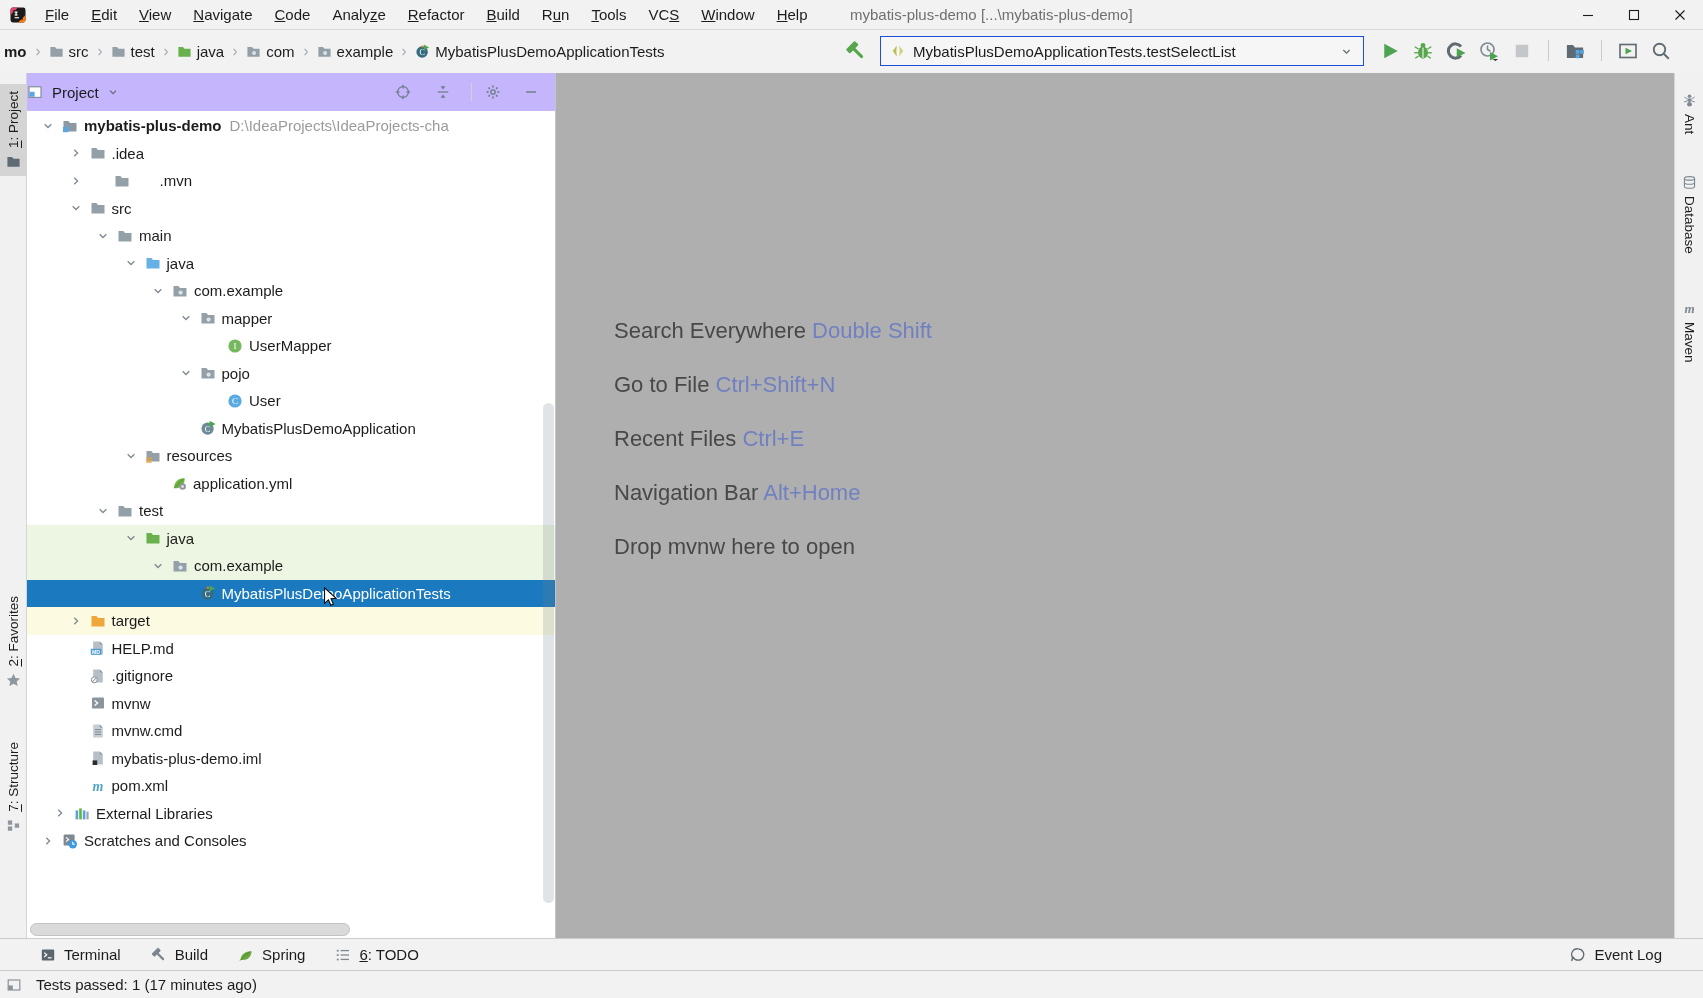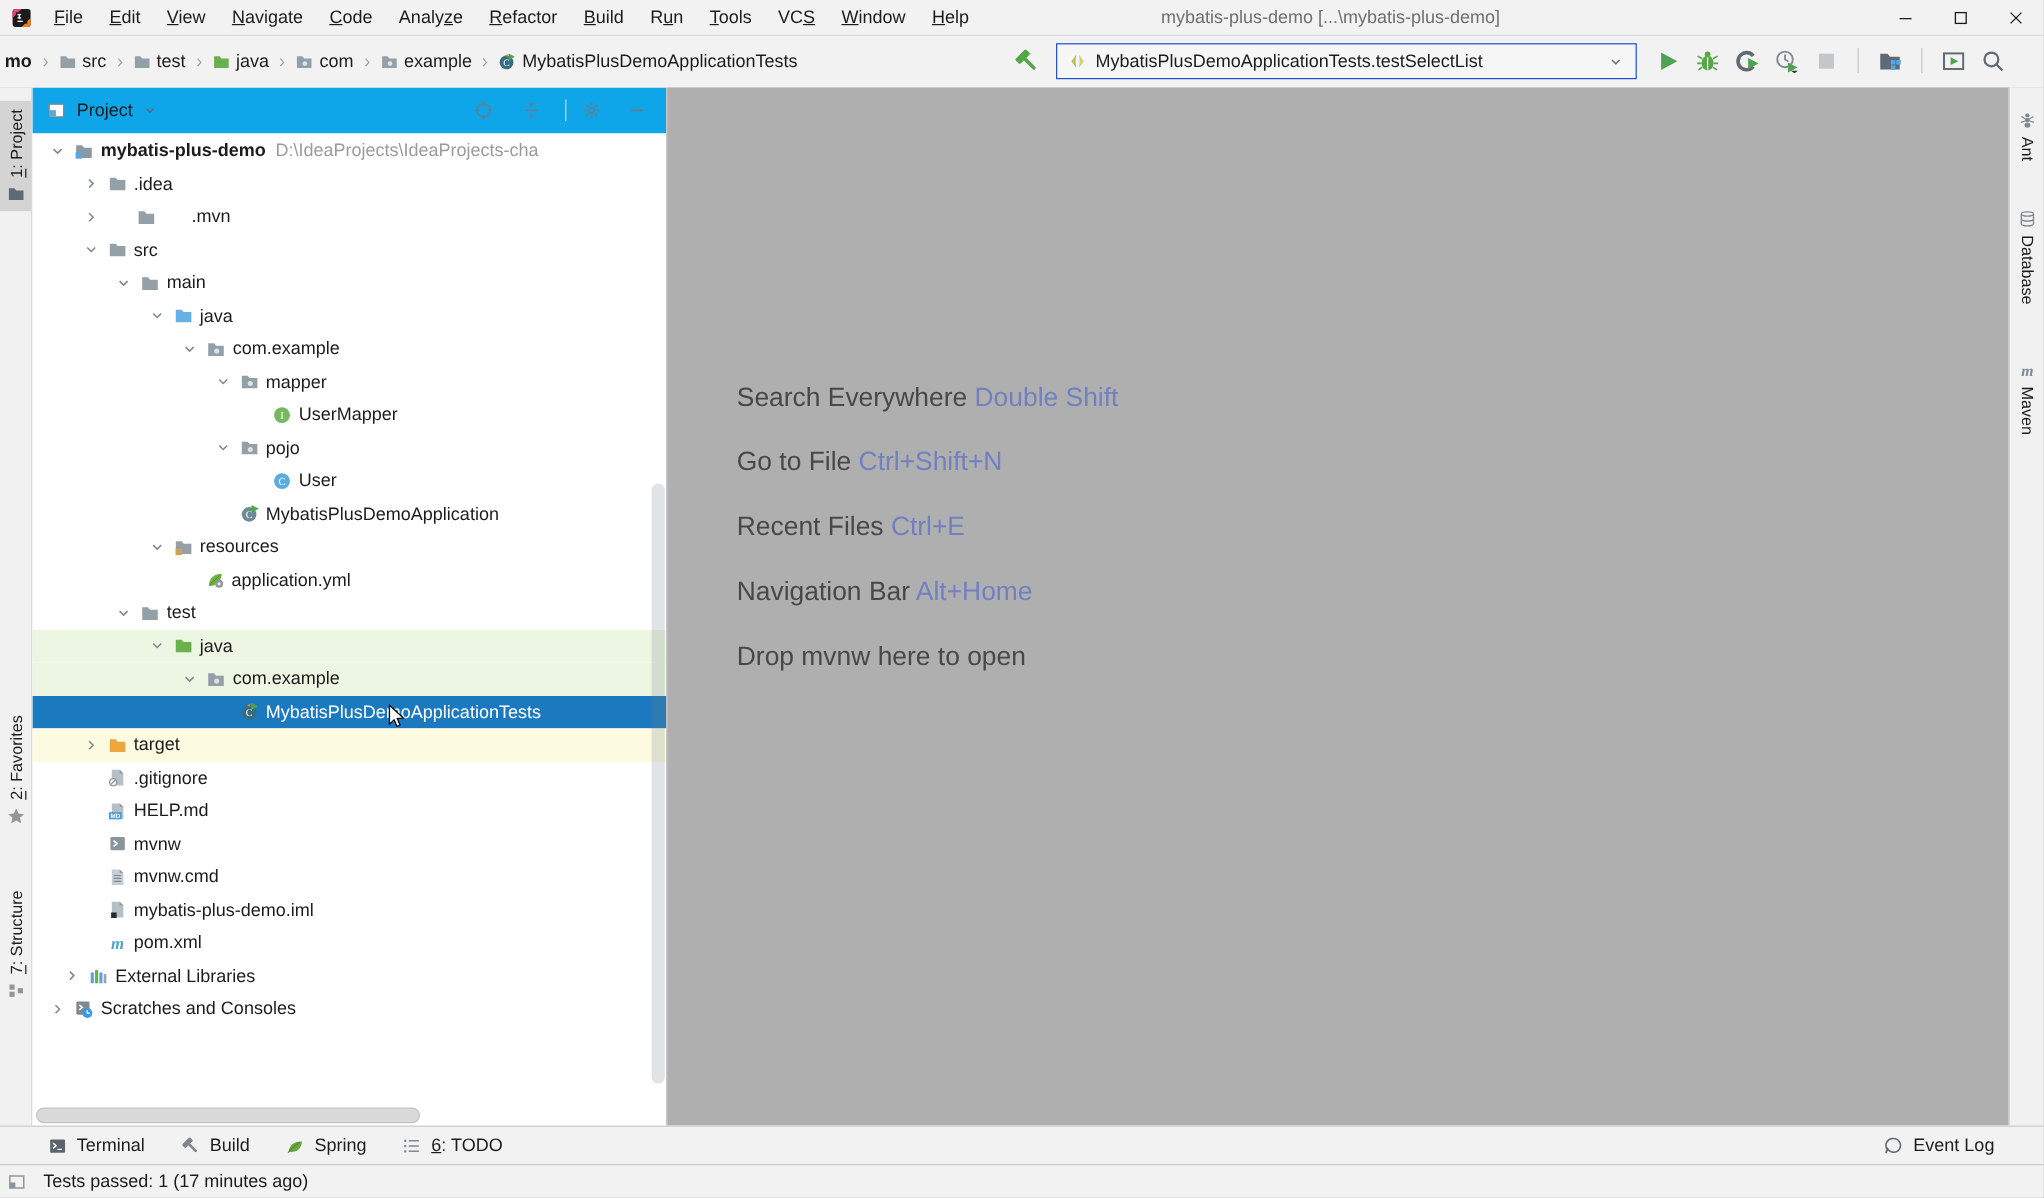--- a/index.html
+++ b/index.html
@@ -10,21 +10,21 @@
   }
   svg{display:block}
   .ico{display:inline-flex;align-items:center;justify-content:center;flex:none}
 
   
   #titlebar{position:absolute;left:0;top:0;width:100%;height:29px;background:#F2F2F2;
     border-bottom:1px solid #D8D8D8;display:flex;align-items:center}
   #logo{margin-left:10px}
   #menubar{display:flex;margin-left:8px}
   .menu-item{padding:0 11px;line-height:29px;cursor:default}
-  #win-title{position:absolute;left:850px;width:400px;text-align:right;color:#6F6F6F;
+  #win-title{position:absolute;left:850px;width:400px;text-align:left;color:#6F6F6F;
     white-space:nowrap;overflow:hidden}
   #win-controls{position:absolute;right:0;top:0;height:29px;display:flex}
   .win-btn{width:46px;height:29px;display:flex;align-items:center;justify-content:center}
 
   
   #navbar{position:absolute;left:0;top:30px;width:100%;height:43px;background:#F2F2F2;
     border-bottom:1px solid #C6C6C6}
   #breadcrumbs{position:absolute;left:0;top:0;height:43px;display:flex;align-items:center;padding-left:2px}
   .crumb{display:flex;align-items:center;gap:5px;padding:0 2px;white-space:nowrap}
   .crumb.b{font-weight:bold}
@@ -50,21 +50,21 @@
 
   
   #right-stripe{position:absolute;right:0;top:73px;width:29px;height:865px;background:#F1F1F1;
     border-left:1px solid #D5D5D5;box-sizing:border-box}
   .stripe-tab-r{position:absolute;left:1px;width:27px;display:flex;flex-direction:column;align-items:center;
     gap:6px;padding:6px 0;cursor:default}
 
   
   #project-panel{position:absolute;left:27px;top:73px;width:529px;height:865px;background:#fff;
     border-right:1px solid #C4C4C4;box-sizing:border-box;overflow:hidden}
-  #panel-header{position:relative;height:38px;background:#0ea5e9;display:flex;align-items:center;padding-left:12px;gap:7px}
+  #panel-header{position:relative;height:38px;background:#c4b5fd;display:flex;align-items:center;padding-left:0;gap:7px}
   #panel-header .ph-title{margin-left:2px}
   .ph-action{position:absolute;top:11px;display:flex}
   #ph-sep{position:absolute;top:10px;left:444px;width:1px;height:18px;background:#D2D2D2}
   #tree{position:absolute;left:0;top:39px;width:100%}
   .trow{height:27.5px;display:flex;align-items:center;white-space:nowrap;cursor:default}
   .trow .chev{width:26px;display:flex;justify-content:center;flex:none}
   .trow .ticon{width:18px;display:flex;flex:none}
   .trow .tlabel{margin-left:5px}
   .trow .tlabel.b{font-weight:bold}
   .trow .tsuffix{margin-left:8px;color:#9B9B9B}
@@ -688,37 +688,37 @@
           </svg>
         </span>
         <span class="tlabel">target</span>
       </div>
       <div class="trow" style="padding-left: 35.5px;">
         <span class="chev"></span>
         <span class="ticon ico">
           <svg width="16" height="16" viewBox="0 0 16 16" xmlns="http://www.w3.org/2000/svg">
             <path d="M3.2 1.5h6.6l3 3v10H3.2z" fill="#B6BFC6"></path>
             <path d="M9.8 1.5v3h3z" fill="#8F9AA2"></path>
+            <rect x="0.8" y="8.8" width="10.6" height="6" fill="#4B9BD5"></rect>
+            <text x="6.1" y="13.6" text-anchor="middle" font-size="5.2" font-weight="bold" fill="#fff">MD</text>
+          </svg>
+        </span>
+        <span class="tlabel">HELP.md</span>
+      </div>
+      <div class="trow" style="padding-left: 35.5px;">
+        <span class="chev"></span>
+        <span class="ticon ico">
+          <svg width="16" height="16" viewBox="0 0 16 16" xmlns="http://www.w3.org/2000/svg">
+            <path d="M3.2 1.5h6.6l3 3v10H3.2z" fill="#B6BFC6"></path>
+            <path d="M9.8 1.5v3h3z" fill="#8F9AA2"></path>
             <circle cx="4.3" cy="11.8" r="3" fill="#F4F4F4" stroke="#8A9097" stroke-width="1"></circle>
             <line x1="2.2" y1="13.9" x2="6.4" y2="9.7" stroke="#8A9097" stroke-width="1"></line>
           </svg>
         </span>
         <span class="tlabel">.gitignore</span>
-      </div>
-      <div class="trow" style="padding-left: 35.5px;">
-        <span class="chev"></span>
-        <span class="ticon ico">
-          <svg width="16" height="16" viewBox="0 0 16 16" xmlns="http://www.w3.org/2000/svg">
-            <path d="M3.2 1.5h6.6l3 3v10H3.2z" fill="#B6BFC6"></path>
-            <path d="M9.8 1.5v3h3z" fill="#8F9AA2"></path>
-            <rect x="0.8" y="8.8" width="10.6" height="6" fill="#4B9BD5"></rect>
-            <text x="6.1" y="13.6" text-anchor="middle" font-size="5.2" font-weight="bold" fill="#fff">MD</text>
-          </svg>
-        </span>
-        <span class="tlabel">HELP.md</span>
       </div>
       <div class="trow" style="padding-left: 35.5px;">
         <span class="chev"></span>
         <span class="ticon ico">
           <svg width="16" height="16" viewBox="0 0 16 16" xmlns="http://www.w3.org/2000/svg">
             <rect x="2" y="2.4" width="12" height="11.2" rx="1.2" fill="#8A959E"></rect>
             <path d="M4.6 5.6l3 2.4-3 2.4" stroke="#fff" stroke-width="1.3" fill="none"></path>
           </svg>
         </span>
         <span class="tlabel">mvnw</span>

